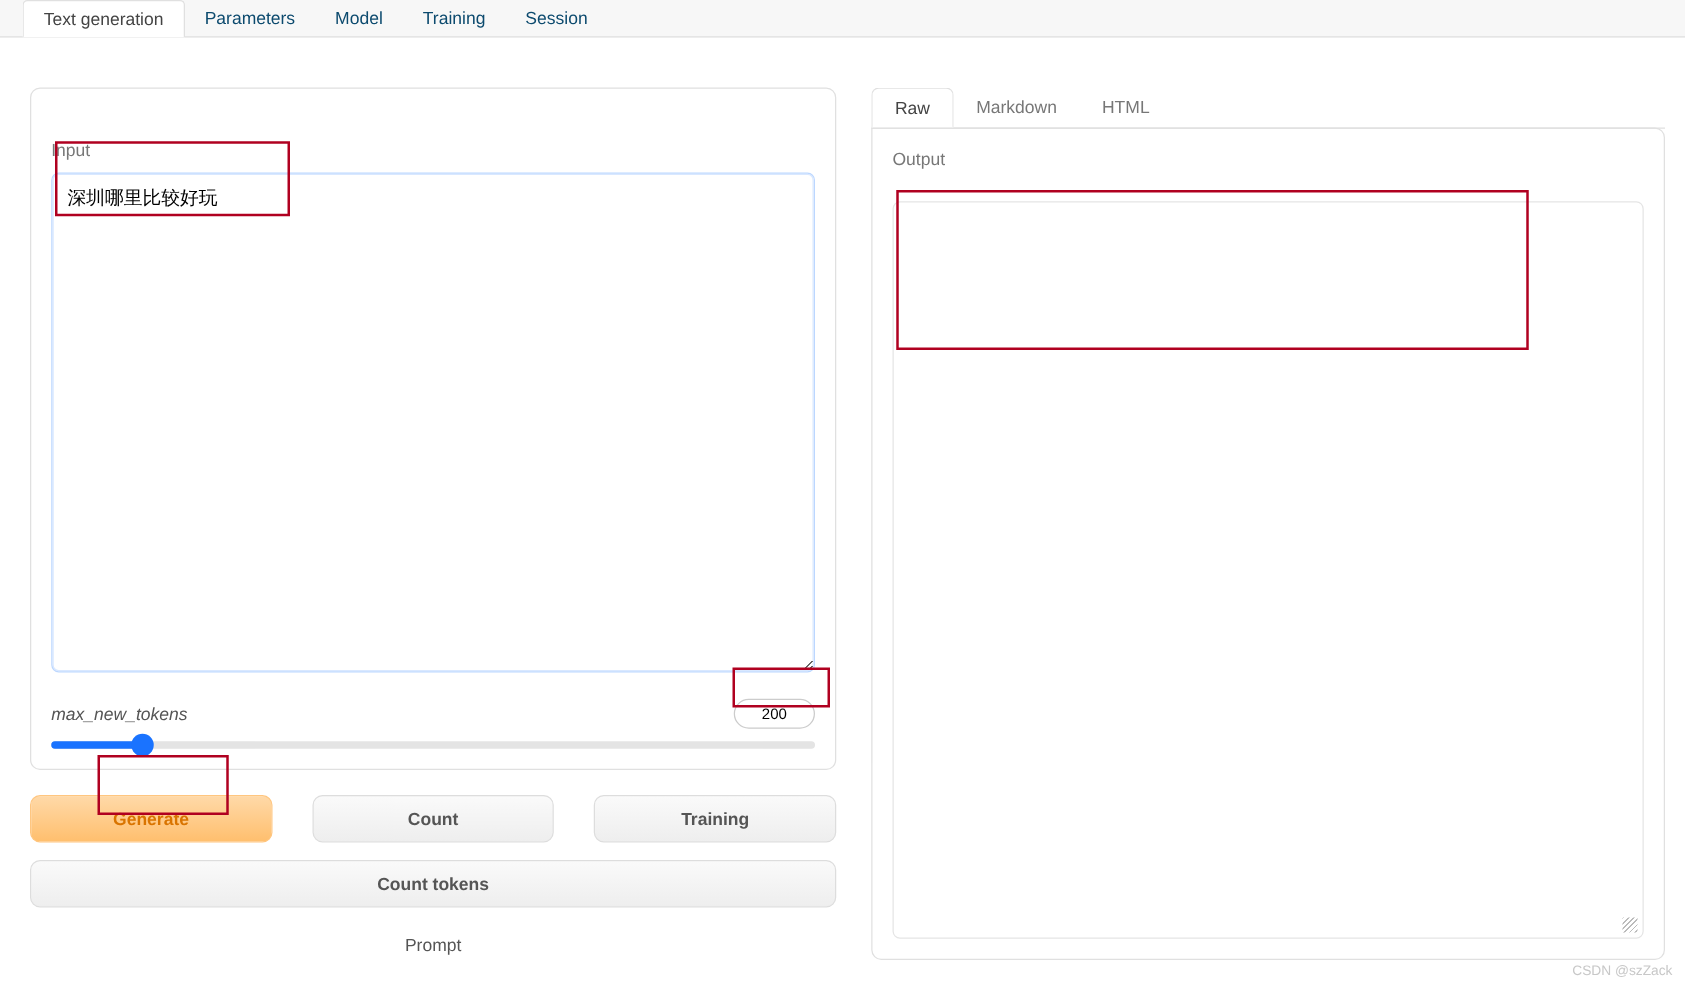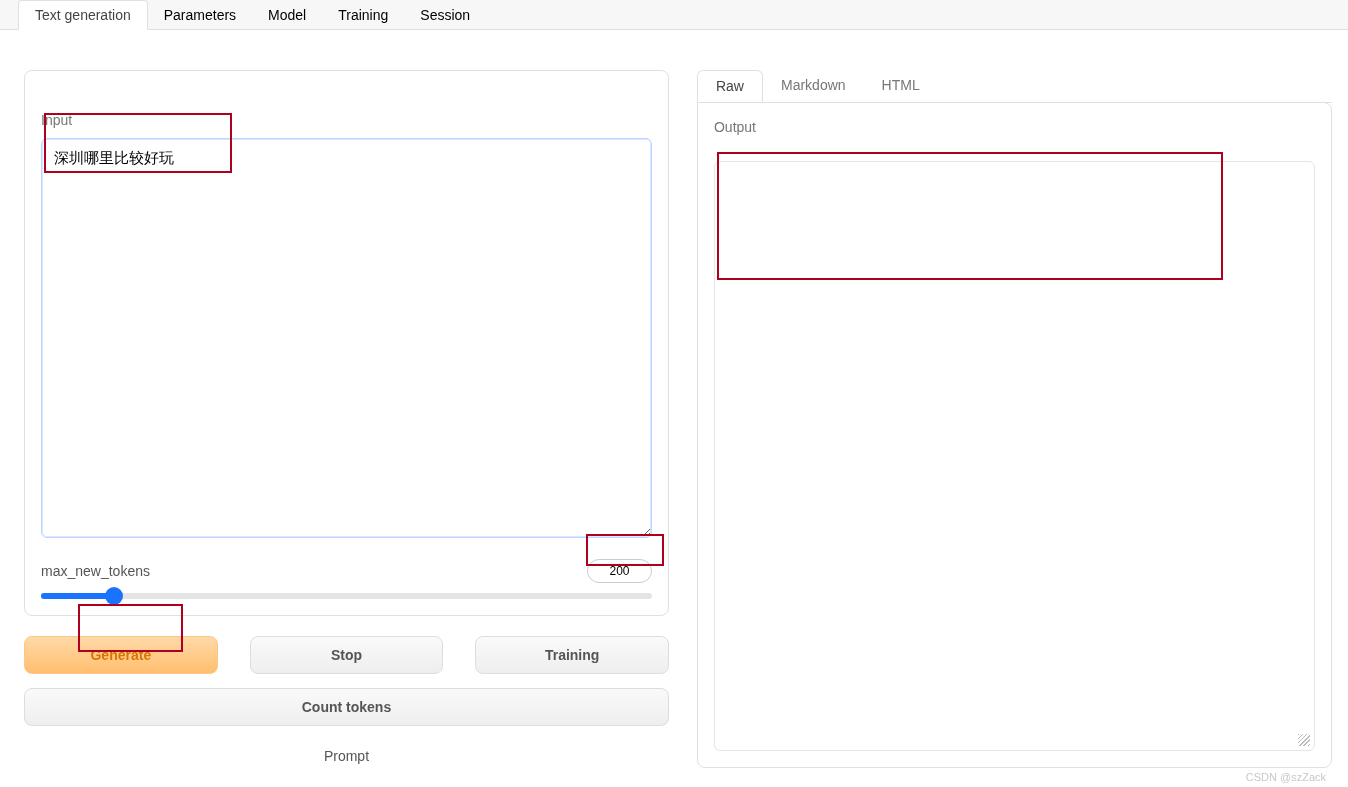--- a/index.html
+++ b/index.html
@@ -1,36 +1,36 @@
 <!DOCTYPE html>
 <html><head>
 <meta charset="utf-8">
 <style>
 * { box-sizing: border-box; margin: 0; padding: 0; }
 body { font-family: -apple-system, BlinkMacSystemFont, "Segoe UI", Arial, sans-serif; font-size: 14px; color: #333; background: #fff; width: 1348px; height: 787px; overflow: hidden; position: relative; }
 
-.top-tabs { display: flex; border-bottom: 1px solid #e0e0e0; background: #f7f7f7; padding-left: 18px; height: 30px; align-items: center; }
-.top-tab { padding: 6px 16px; color: #000000; cursor: pointer; font-size: 14px; }
+.top-tabs { display: flex; border-bottom: 1px solid #e0e0e0; background: #f7f7f7; padding-left: 18px; height: 30px; align-items: flex-start; }
+.top-tab { padding: 6px 16px; color: #0c4a6e; cursor: pointer; font-size: 14px; }
 .top-tab.active { background: #fff; border: 1px solid #e0e0e0; border-bottom: 1px solid #fff; border-radius: 4px 4px 0 0; color: #444; margin-bottom: -1px; }
 
 .main-row { display: flex; gap: 28px; padding: 40px 16px 0 24px; }
 
 .left-col { width: 650px; }
 .right-col { width: 640px; }
 
 .panel { border: 1px solid #e0e0e0; border-radius: 8px; padding: 14px 16px 16px; background: #fff; }
 .panel-label { color: #777; font-size: 14px; margin-bottom: 10px; display: block; margin-top: 27px; }
 
 .input-textarea { width: 100%; height: 400px; border: 1px solid #bcd7ff; border-radius: 6px; padding: 10px 12px; font-size: 15px; resize: both; outline: none; box-shadow: 0 0 0 1px #d9e8ff inset; font-family: Liberation Mono, monospace; }
 
 .annot-red { position: absolute; border: 2px solid #b00020; pointer-events: none; }
 
 .slider-row { margin-top: 18px; }
 .slider-head { display: flex; justify-content: space-between; align-items: center; }
-.slider-label { color: #555; font-size: 14px; }
+.slider-label { color: #555; font-size: 14px; font-style: italic; }
 .num-box { width: 65px; height: 24px; border: 1px solid #ccc; border-radius: 12px; text-align: center; font-size: 12px; }
 .slider-track { position: relative; height: 6px; background: #e4e4e4; border-radius: 3px; margin-top: 10px; }
 .slider-fill { position: absolute; left: 0; top: 0; bottom: 0; width: 12%; background: #1a73ff; border-radius: 3px; }
 .slider-thumb { position: absolute; top: 50%; left: 12%; transform: translate(-50%, -50%); width: 18px; height: 18px; background: #1a73ff; border-radius: 50%; }
 
 .btn-row { display: flex; gap: 32px; margin-top: 20px; }
 .btn { flex: 1; height: 38px; border: 1px solid #ddd; border-radius: 8px; background: linear-gradient(#fafafa,#eee); color: #555; font-weight: 600; font-size: 14px; cursor: pointer; }
 .btn-primary { background: linear-gradient(#ffd9a8,#ffbf6e); border: 1px solid #ffc680; color: #d97400; }
 .btn-wide { width: 100%; margin-top: 14px; }
 
@@ -46,21 +46,21 @@
 
 .sub-tabs { display: flex; border-bottom: 1px solid #e0e0e0; margin-bottom: -1px; }
 .sub-tab { padding: 7px 18px; color: #777; cursor: pointer; font-size: 14px; }
 .sub-tab.active { background: #fff; border: 1px solid #e0e0e0; border-bottom: 1px solid #fff; border-radius: 6px 6px 0 0; color: #444; }
 
 .output-outer { border: 1px solid #e0e0e0; border-radius: 0 8px 8px 8px; padding: 16px; }
 .output-label { color: #777; font-size: 14px; margin-bottom: 26px; display: block; }
 .output-box { border: 1px solid #e5e5e5; border-radius: 6px; height: 590px; padding: 10px; position: relative; }
 .resize-grip { position: absolute; right: 4px; bottom: 4px; width: 12px; height: 12px; background: repeating-linear-gradient(135deg,#bbb 0 1px,transparent 1px 3px); }
 
-.watermark { position: absolute; right: 22px; bottom: 4px; font-size: 11px; color: #c8c8c8; }
+.watermark { position: absolute; right: 10px; bottom: 4px; font-size: 11px; color: #c8c8c8; }
 </style>
 </head>
 <body>
 
 <div class="top-tabs">
   <div class="top-tab active">Text generation</div>
   <div class="top-tab">Parameters</div>
   <div class="top-tab">Model</div>
   <div class="top-tab">Training</div>
   <div class="top-tab">Session</div>
@@ -79,21 +79,21 @@
         </div>
         <div class="slider-track">
           <div class="slider-fill"></div>
           <div class="slider-thumb"></div>
         </div>
       </div>
     </div>
 
     <div class="btn-row">
       <button class="btn btn-primary">Generate</button>
-      <button class="btn">Stop</button>
+      <button class="btn">Count</button>
       <button class="btn">Training</button>
     </div>
     <button class="btn btn-wide">Count tokens</button>
 
     <div class="prompt-block">
       <span class="prompt-label">Prompt</span>
     </div>
   </div>
 
   <div class="right-col">

